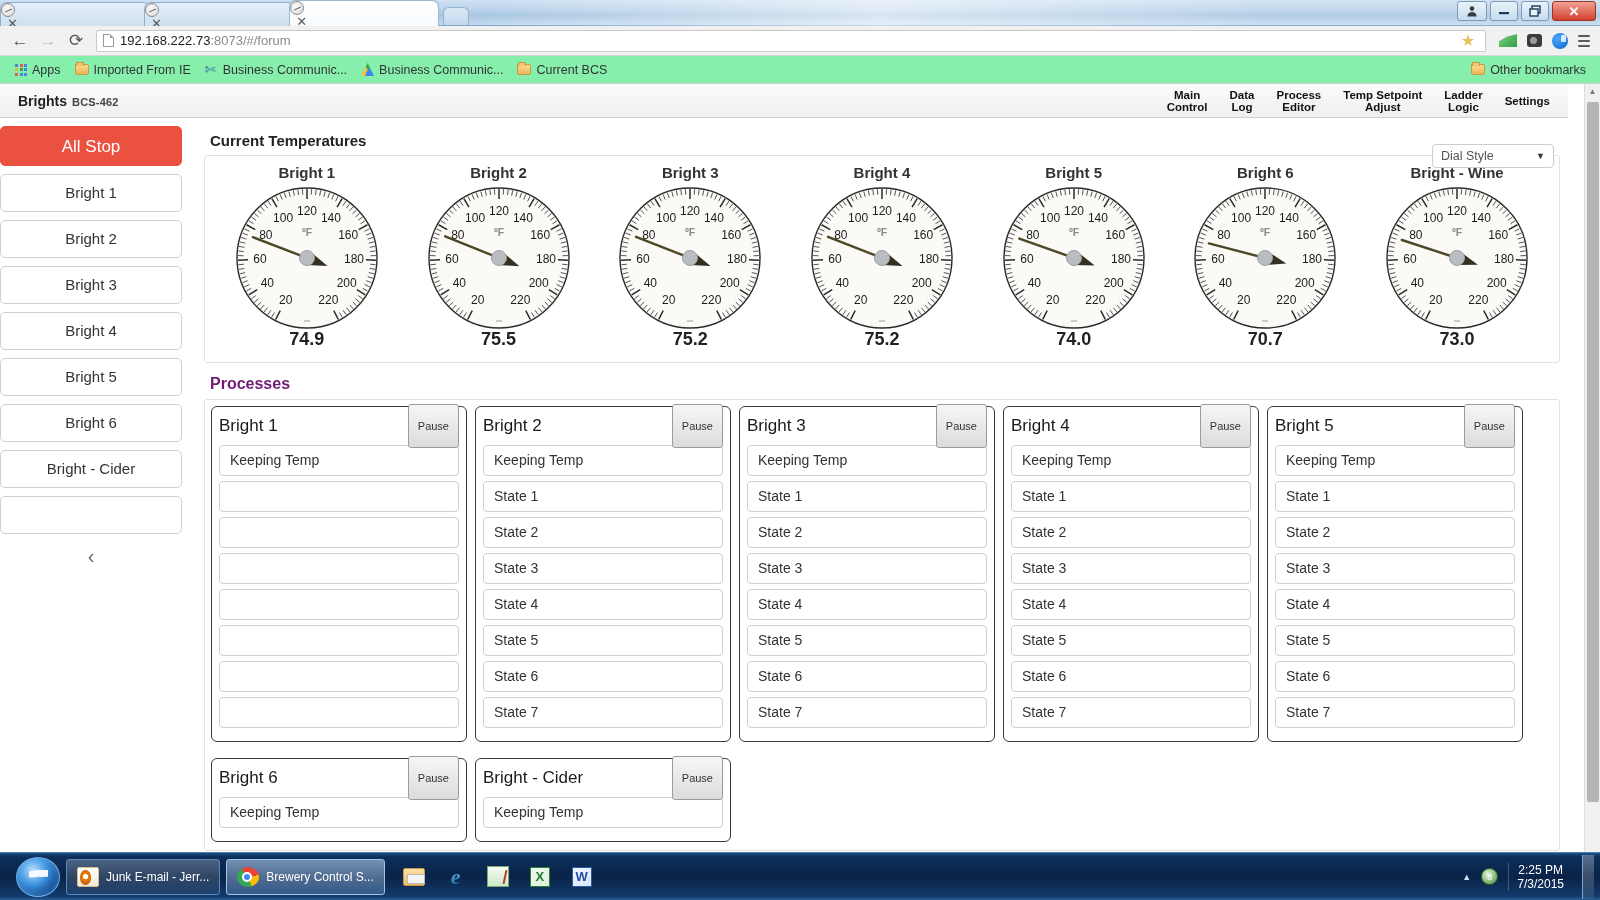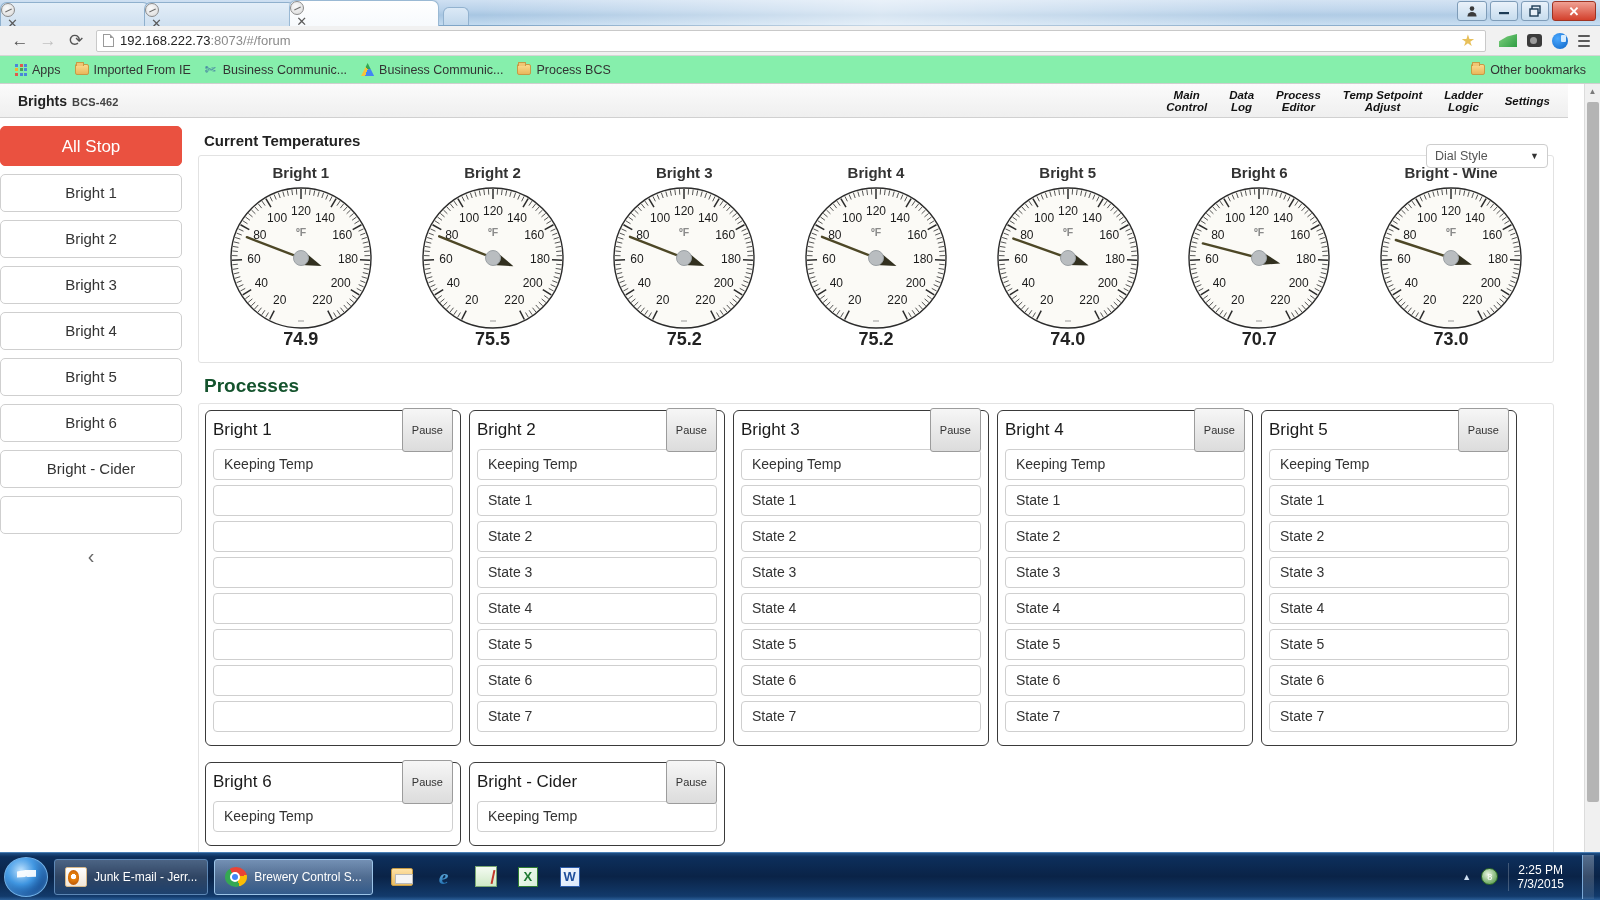--- a/index.html
+++ b/index.html
@@ -113,21 +113,21 @@
   .bm-right{ margin-left:auto; display:flex; align-items:center; gap:5px; padding-right:6px;}
 
   
   .apphead{
     position:absolute; left:0; top:84px; width:1568px; height:34px;
     background:linear-gradient(to bottom,#fbfbfb,#efefef);
     border-bottom:1px solid #d0d0d0;
   }
   .brand{ position:absolute; left:18px; top:9px; font-size:14px; font-weight:bold; color:#222;}
   .model{ position:absolute; left:72px; top:12px; font-size:11px; font-weight:bold; color:#444; letter-spacing:.2px;}
-  .topnav{ position:absolute; right:0; top:0; height:34px; display:flex; align-items:center; gap:0;font-style:italic;}
+  .topnav{ position:absolute; right:0; top:0; height:34px; display:flex; align-items:center; gap:0;}
   .topnav a{
     display:block; text-align:center; font-size:11.5px; font-weight:bold; color:#111;
     line-height:12.5px; padding:0 11px; text-decoration:none; white-space:pre-line;
   }
   .topnav a.single{ line-height:34px; padding-right:18px;}
 
   
   .sidebar{ position:absolute; left:0; top:118px; width:182px; padding:8px 0 0 0;}
   .sb-btn{
     display:block; width:182px; height:38px; line-height:36px; text-align:center;
@@ -135,37 +135,37 @@
     border:1px solid #cfcfcf; border-radius:5px; margin-bottom:8px;
   }
   .sb-btn.stop{
     background:#ea5140; border-color:#ea5140; color:#fff; font-size:17px;
     height:40px; line-height:40px; border-radius:5px;
   }
   .sb-btn.empty{ height:38px; }
   .sb-collapse{ width:182px; text-align:center; color:#666; font-size:20px; line-height:20px; padding-top:4px;}
 
   
-  .main{ position:absolute; left:198px; top:118px; width:1356px; }
+  .main{ position:absolute; left:204px; top:118px; width:1356px; }
   .sec-title{ font-size:15px; font-weight:bold; color:#222; margin:14px 0 6px 6px;}
   .dialsel{
     position:absolute; right:6px; top:12px; width:122px; height:24px;
     border:1px solid #cdcdcd; border-radius:4px; background:#fff;
     font-size:12.5px; color:#555; display:flex; align-items:center; padding:0 8px;
   }
   .dialsel .caret{ margin-left:auto; font-size:9px; color:#333;}
 
   .panel{ border:1px solid #e2e2e2; border-radius:3px; background:#fff; }
   .gauges{ display:flex; justify-content:space-around; align-items:flex-start; padding:8px 6px 12px 6px;}
   .gauge-cell{ width:184px; text-align:center;}
   .gauge-name{ font-size:15px; font-weight:bold; color:#333; margin-bottom:2px;}
   .gauge-val{ font-size:18px; font-weight:bold; color:#222; margin-top:-4px;}
   svg.dial{ display:block; margin:0 auto;}
 
-  .proc-title{ font-size:19px; font-weight:bold; color:#14532d; margin:12px 0 6px 6px;}
+  .proc-title{ font-size:16px; font-weight:bold; color:#701a75; margin:12px 0 6px 6px;}
   .procwrap{ border:1px solid #e2e2e2; border-radius:3px; background:#fff; padding:6px 6px 0 6px;}
   .procgrid{ display:flex; flex-wrap:wrap; gap:8px; }
   .proc{
     width:256px; border:1px solid #3a3a3a; border-radius:6px; background:#fff;
     padding:6px 7px 8px 7px; margin-bottom:8px;
   }
   .proc-head{ display:flex; align-items:center; height:26px; margin-bottom:6px;}
   .proc-head .nm{ font-size:17px; color:#1a1a1a;}
   .pausebtn{
     margin-left:auto; font-size:11px; color:#333; padding:15px 9px;
@@ -180,21 +180,21 @@
 
   
   .pagescroll{ position:absolute; right:0; top:84px; width:16px; height:768px; background:#f0f0f0; border-left:1px solid #dcdcdc;}
   .pagescroll .up,.pagescroll .dn{ height:16px; color:#7a7a7a; font-size:8px; text-align:center; line-height:16px;}
   .pagescroll .thumb{ position:absolute; top:18px; left:2px; width:12px; height:700px; background:#b4b4b4; border-radius:2px;}
 
   
   .taskbar{
     position:absolute; left:0; bottom:0; width:1600px; height:48px;
     background:linear-gradient(to bottom,#1f4f86 0%,#0d2f5c 8%,#0a2347 50%,#123a6b 92%,#2a5e97 100%);
-    border-top:1px solid #4a7fb5; display:flex; align-items:center; padding-left:4px;
+    border-top:1px solid #4a7fb5; display:flex; align-items:center; padding-left:16px;
   }
   .startorb{
     width:44px; height:40px; border-radius:50%;
     background:radial-gradient(circle at 38% 33%, #bfe3ff 0%, #3f95e0 38%, #12498f 70%, #0a2a59 100%);
     border:1px solid #6fb0e8; position:relative; flex:0 0 44px;
     box-shadow:0 0 8px rgba(110,190,255,.55) inset;
   }
   .startorb::after{
     content:""; position:absolute; left:12px; top:12px; width:19px; height:16px;
     background:
@@ -340,21 +340,21 @@
     <div class="bm">
       <span class="ico-scissors">✄</span>
       <span>Business Communic...</span>
     </div>
     <div class="bm">
       <span class="ico-drive"></span>
       <span>Business Communic...</span>
     </div>
     <div class="bm">
       <span class="folder"></span>
-      <span>Process BCS</span>
+      <span>Current BCS</span>
     </div>
     <div class="bm-right">
     <span class="folder"></span>
     <span>Other bookmarks</span>
   </div>
 </div>
 
 <div class="apphead">
   <div class="brand">Brights</div>
   <div class="model">BCS-462</div>

